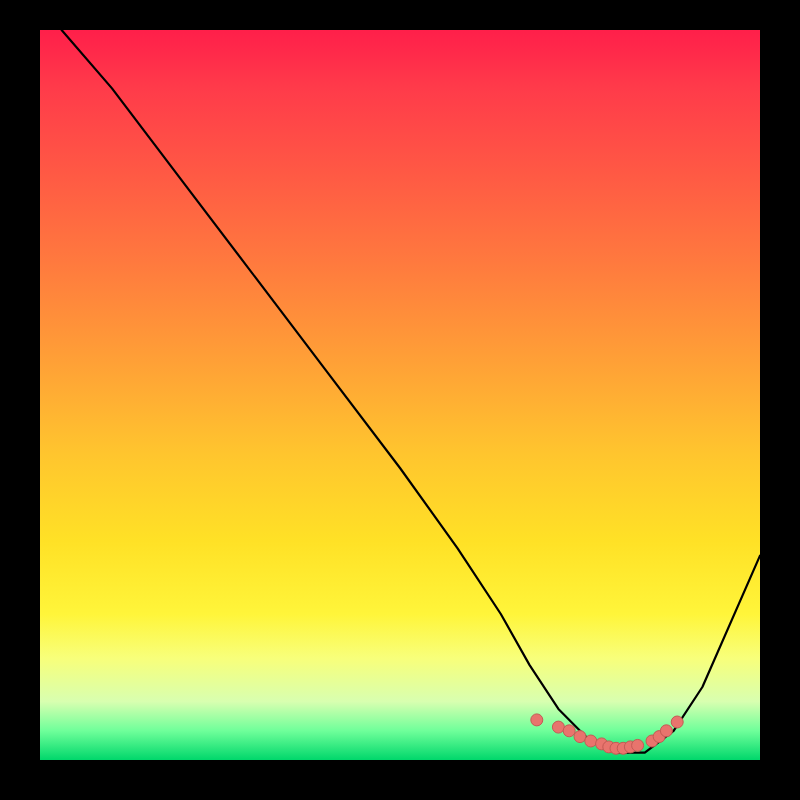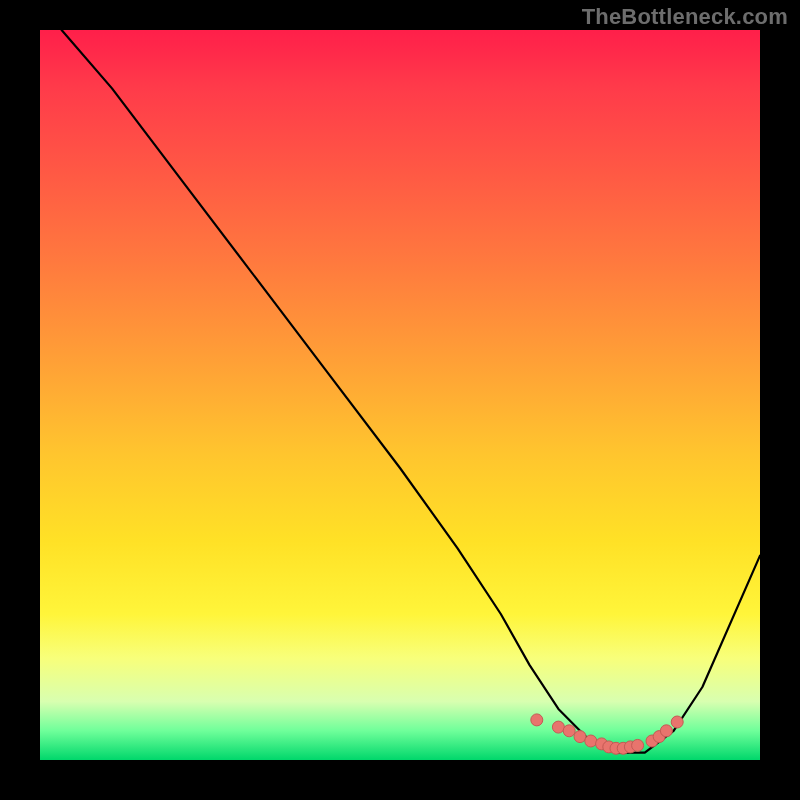--- a/index.html
+++ b/index.html
@@ -62,21 +62,20 @@
     top: 0;
     width: 100%;
     height: 100%;
   }
 </style>
 </head>
 <body>
 
 <div class="frame">
 
-  <div class="watermark">TheBottleneck.com</div>
 
   <div class="plot-area">
     <div class="gradient"></div>
     <svg class="svg-layer" viewBox="0 0 720 730" preserveAspectRatio="none">
       <path id="curve-path" fill="none" stroke="#000" stroke-width="2.2" stroke-linecap="round" stroke-linejoin="round" d="M21.6 0.0 L72.0 58.4 L144.0 153.3 L216.0 248.2 L288.0 343.1 L360.0 438.0 L417.6 518.3 L460.8 584.0 L489.6 635.1 L518.4 678.9 L547.2 708.1 L576.0 722.7 L604.8 722.7 L633.6 700.8 L662.4 657.0 L720.0 525.6"></path>
       <g id="marker-group">
           <circle cx="496.8" cy="689.9" r="6" fill="#e8746d" stroke="#c45a54" stroke-width="1"></circle>
           <circle cx="518.4" cy="697.1" r="6" fill="#e8746d" stroke="#c45a54" stroke-width="1"></circle>
           <circle cx="529.2" cy="700.8" r="6" fill="#e8746d" stroke="#c45a54" stroke-width="1"></circle>
           <circle cx="540.0" cy="706.6" r="6" fill="#e8746d" stroke="#c45a54" stroke-width="1"></circle>

